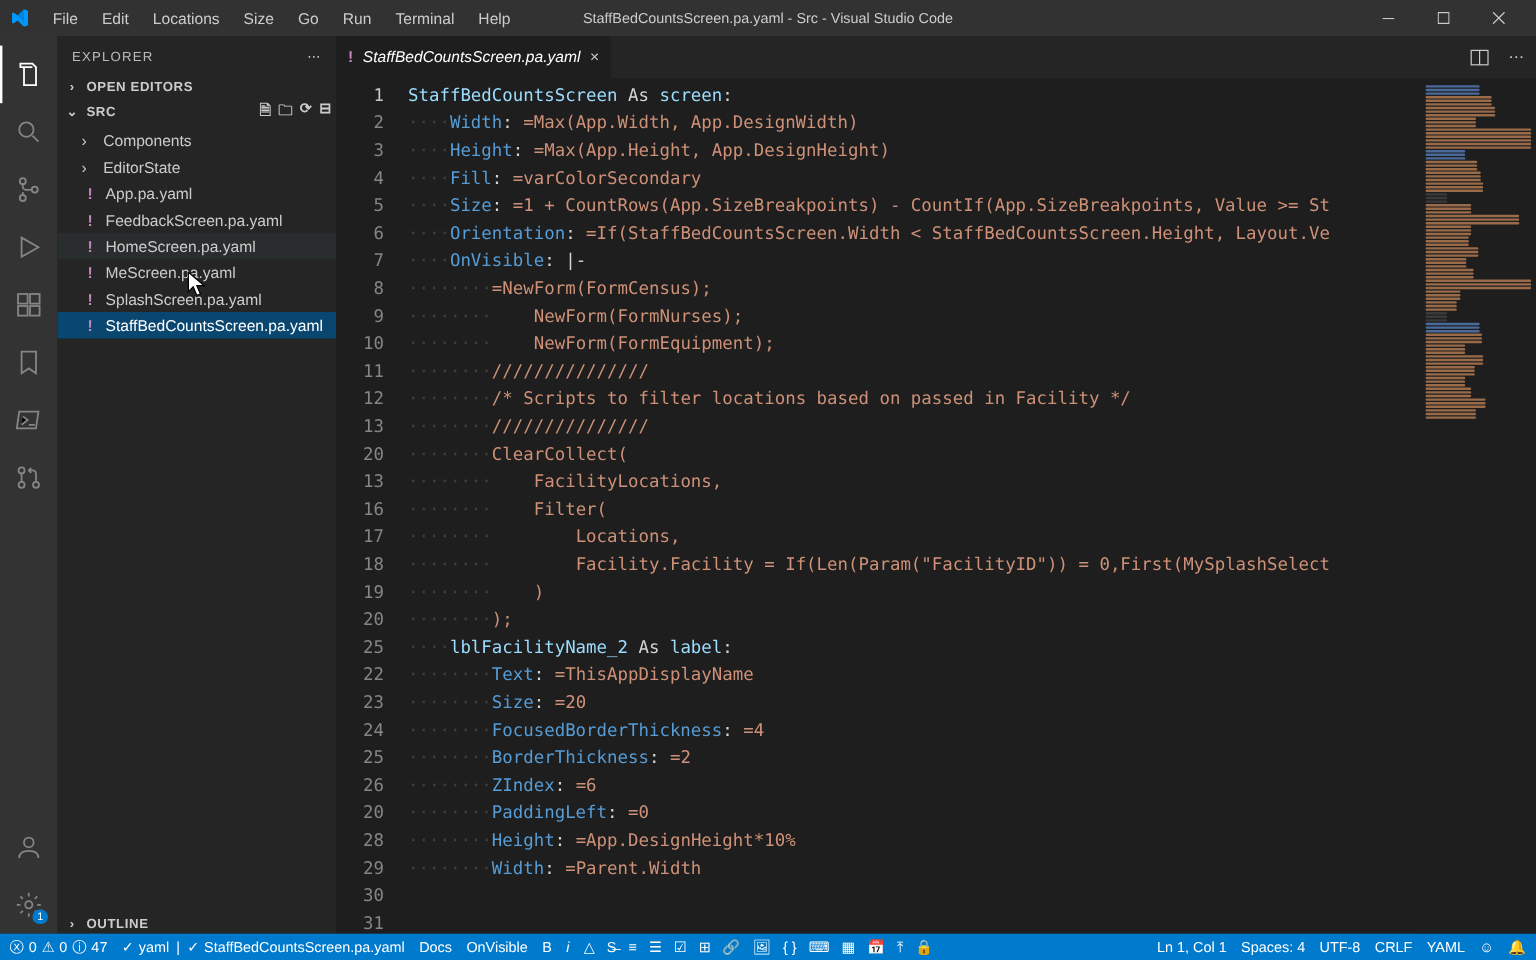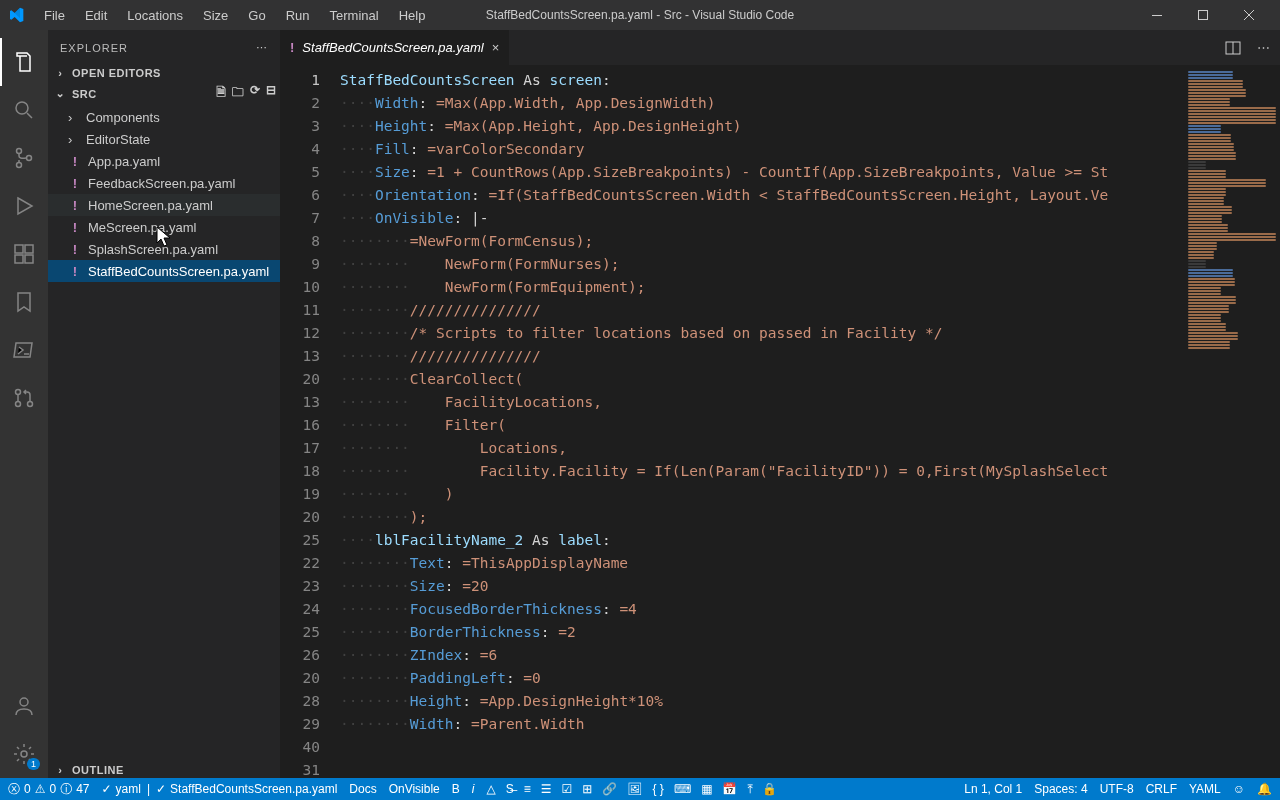--- a/index.html
+++ b/index.html
@@ -273,21 +273,21 @@
           <div class="ln">20</div>
           <div class="ln">25</div>
           <div class="ln">22</div>
           <div class="ln">23</div>
           <div class="ln">24</div>
           <div class="ln">25</div>
           <div class="ln">26</div>
           <div class="ln">20</div>
           <div class="ln">28</div>
           <div class="ln">29</div>
-          <div class="ln">40</div>
+          <div class="ln">30</div>
           <div class="ln">31</div>
         </div>
       <div class="code" id="code"><div><span class="tok-ent">StaffBedCountsScreen</span><span class="tok-op"> As </span><span class="tok-ent">screen</span><span class="tok-op">:</span></div><div><span class="tok-dot">····</span><span class="tok-key">Width</span><span class="tok-op">: </span><span class="tok-str">=Max(App.Width, App.DesignWidth)</span></div><div><span class="tok-dot">····</span><span class="tok-key">Height</span><span class="tok-op">: </span><span class="tok-str">=Max(App.Height, App.DesignHeight)</span></div><div><span class="tok-dot">····</span><span class="tok-key">Fill</span><span class="tok-op">: </span><span class="tok-str">=varColorSecondary</span></div><div><span class="tok-dot">····</span><span class="tok-key">Size</span><span class="tok-op">: </span><span class="tok-str">=1 + CountRows(App.SizeBreakpoints) - CountIf(App.SizeBreakpoints, Value &gt;= St</span></div><div><span class="tok-dot">····</span><span class="tok-key">Orientation</span><span class="tok-op">: </span><span class="tok-str">=If(StaffBedCountsScreen.Width &lt; StaffBedCountsScreen.Height, Layout.Ve</span></div><div><span class="tok-dot">····</span><span class="tok-key">OnVisible</span><span class="tok-op">: </span><span class="tok-op">|-</span></div><div><span class="tok-dot">····</span><span class="tok-guide">·</span><span class="tok-dot">···</span><span class="tok-str">=NewForm(FormCensus);</span></div><div><span class="tok-dot">····</span><span class="tok-guide">·</span><span class="tok-dot">···</span><span class="tok-str">    NewForm(FormNurses);</span></div><div><span class="tok-dot">····</span><span class="tok-guide">·</span><span class="tok-dot">···</span><span class="tok-str">    NewForm(FormEquipment);</span></div><div><span class="tok-op"></span></div><div><span class="tok-dot">····</span><span class="tok-guide">·</span><span class="tok-dot">···</span><span class="tok-str">///////////////</span></div><div><span class="tok-dot">····</span><span class="tok-guide">·</span><span class="tok-dot">···</span><span class="tok-str">/* Scripts to filter locations based on passed in Facility */</span></div><div><span class="tok-dot">····</span><span class="tok-guide">·</span><span class="tok-dot">···</span><span class="tok-str">///////////////</span></div><div><span class="tok-dot">····</span><span class="tok-guide">·</span><span class="tok-dot">···</span><span class="tok-str">ClearCollect(</span></div><div><span class="tok-dot">····</span><span class="tok-guide">·</span><span class="tok-dot">···</span><span class="tok-str">    FacilityLocations,</span></div><div><span class="tok-dot">····</span><span class="tok-guide">·</span><span class="tok-dot">···</span><span class="tok-str">    Filter(</span></div><div><span class="tok-dot">····</span><span class="tok-guide">·</span><span class="tok-dot">···</span><span class="tok-str">        Locations,</span></div><div><span class="tok-dot">····</span><span class="tok-guide">·</span><span class="tok-dot">···</span><span class="tok-str">        Facility.Facility = If(Len(Param("FacilityID")) = 0,First(MySplashSelect</span></div><div><span class="tok-dot">····</span><span class="tok-guide">·</span><span class="tok-dot">···</span><span class="tok-str">    )</span></div><div><span class="tok-dot">····</span><span class="tok-guide">·</span><span class="tok-dot">···</span><span class="tok-str">);</span></div><div><span class="tok-op"></span></div><div><span class="tok-dot">····</span><span class="tok-ent">lblFacilityName_2</span><span class="tok-op"> As </span><span class="tok-ent">label</span><span class="tok-op">:</span></div><div><span class="tok-dot">········</span><span class="tok-key">Text</span><span class="tok-op">: </span><span class="tok-str">=ThisAppDisplayName</span></div><div><span class="tok-dot">········</span><span class="tok-key">Size</span><span class="tok-op">: </span><span class="tok-str">=20</span></div><div><span class="tok-dot">········</span><span class="tok-key">FocusedBorderThickness</span><span class="tok-op">: </span><span class="tok-str">=4</span></div><div><span class="tok-dot">········</span><span class="tok-key">BorderThickness</span><span class="tok-op">: </span><span class="tok-str">=2</span></div><div><span class="tok-dot">········</span><span class="tok-key">ZIndex</span><span class="tok-op">: </span><span class="tok-str">=6</span></div><div><span class="tok-dot">········</span><span class="tok-key">PaddingLeft</span><span class="tok-op">: </span><span class="tok-str">=0</span></div><div><span class="tok-dot">········</span><span class="tok-key">Height</span><span class="tok-op">: </span><span class="tok-str">=App.DesignHeight*10%</span></div><div><span class="tok-dot">········</span><span class="tok-key">Width</span><span class="tok-op">: </span><span class="tok-str">=Parent.Width</span></div></div>
       <div class="minimap" id="minimap">
           <div class="mm-line" style="background: rgb(74, 107, 154); width: 51%; max-width: 100%;"></div>
           <div class="mm-line" style="background: rgb(74, 107, 154); width: 51%; max-width: 100%;"></div>
           <div class="mm-line" style="background: rgb(74, 107, 154); width: 51%; max-width: 100%;"></div>
           <div class="mm-line" style="background: rgb(154, 107, 74); width: 63%; max-width: 100%;"></div>
           <div class="mm-line" style="background: rgb(154, 107, 74); width: 63%; max-width: 100%;"></div>
           <div class="mm-line" style="background: rgb(154, 107, 74); width: 63%; max-width: 100%;"></div>

